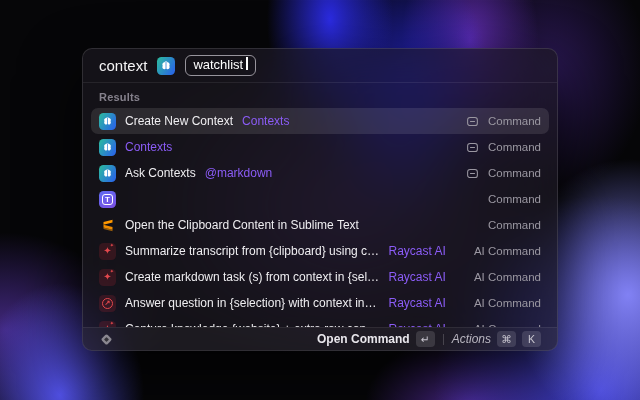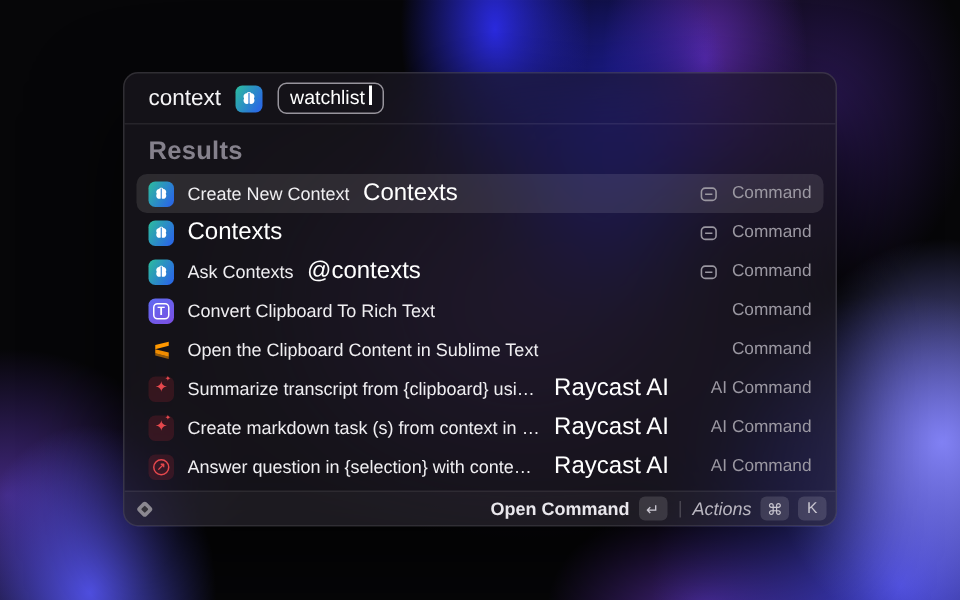--- a/index.html
+++ b/index.html
@@ -38,37 +38,37 @@
   
   .search-bar{ flex:none; height:34px; display:flex; align-items:center;
                gap:10px; padding:0 16px; border-bottom:1px solid rgba(255,255,255,0.08); }
   .search-query{ font-size:15px; color:#f5f4f6; }
   .tag{ display:flex; align-items:flex-start; border:1.5px solid #97949c; border-radius:6px;
         padding:1px 7px; height:21px; }
   .tag-text{ font-size:13px; color:#fff; }
   .caret{ width:1.5px; height:13px; background:#fff; margin-left:3px; }
 
   
-  .results-label{ flex:none; padding:8px 16px 3px; font-size:17px; font-weight:700;
+  .results-label{ flex:none; padding:8px 16px 3px; font-size:11px; font-weight:700;
                   color:#85818c; letter-spacing:.2px; }
 
   
   .list{ flex:1; overflow:hidden; padding:2px 8px 0; }
   .row{ height:26px; display:flex; align-items:center; gap:9px; padding:0 8px; border-radius:7px; }
   .row.selected{ background:rgba(255,255,255,0.10); }
   .title{ font-size:12px; font-weight:500; color:#efeef1; white-space:nowrap;
           overflow:hidden; text-overflow:ellipsis; flex-shrink:1; }
-  .subtitle{ font-size:16px; color:#ffffff; white-space:nowrap; flex:none; }
+  .subtitle{ font-size:12px; color:#8b5cf6; white-space:nowrap; flex:none; }
   .spacer{ flex:1; min-width:10px; }
   .acc-icon{ flex:none; display:flex; align-items:center; }
   .accessory{ font-size:11.5px; color:#9b98a2; flex:none; }
 
   
   .footer{ flex:none; height:23px; display:flex; align-items:center; gap:8px;
-           padding:0 6px; background:rgba(255,255,255,0.035);
+           padding:0 16px; background:rgba(255,255,255,0.035);
            border-top:1px solid rgba(255,255,255,0.07); }
   .footer-right{ margin-left:auto; display:flex; align-items:center; gap:8px; }
   .footer-btn{ display:flex; align-items:center; gap:6px; }
   .open-cmd-label{ font-size:12px; font-weight:600; color:#e9e7ec; }
   .actions-label{ font-size:12px; font-weight:500; color:#b9b6c0;font-style:italic; }
   .key{ height:16px; min-width:19px; padding:0 3px; border-radius:4px;
         background:rgba(255,255,255,0.13); color:#c9c6d0; font-size:10.5px;
         display:inline-flex; align-items:center; justify-content:center; }
   .vdiv{ width:1px; height:11px; background:rgba(255,255,255,0.18); }
 
@@ -154,37 +154,36 @@
       <div class="row">
     <span style="display:flex;flex:none;">
           <span class="ic ic-brain">
             <svg width="11" height="11" viewBox="0 0 24 24">
               <path fill="#fff" d="M12 2.5c-1.3 0-2.5.7-3.1 1.8C6.5 4.5 4.7 6.4 4.7 8.8c0 .9.3 1.8.8 2.5-.5.8-.8 1.7-.8 2.7 0 2.6 2 4.6 4.6 4.6 1 0 2-.3 2.7-.9.7.6 1.7.9 2.7.9 2.6 0 4.6-2 4.6-4.6 0-1-.3-1.9-.8-2.7.5-.7.8-1.6.8-2.5 0-2.4-1.8-4.3-4.2-4.5-.6-1.1-1.8-1.8-3.1-1.8z"></path>
               <line x1="12" y1="3.5" x2="12" y2="19.5" stroke="#2a7fd4" stroke-width="1.6"></line>
             </svg>
           </span>
         </span>
     <span class="title">Ask Contexts</span>
-    <span class="subtitle">@contexts</span>
+    <span class="subtitle">@markdown</span>
     <span class="spacer"></span>
     <span class="acc-icon">
       <svg width="13" height="13" viewBox="0 0 16 16">
             <rect x="2" y="3" width="12" height="10" rx="3" fill="none" stroke="#9a97a1" stroke-width="1.3"></rect>
             <line x1="5" y1="8" x2="11" y2="8" stroke="#9a97a1" stroke-width="1.3"></line>
           </svg>
     </span>
     <span class="accessory">Command</span>
   </div>
       <div class="row">
     <span style="display:flex;flex:none;">
           <span class="ic ic-richtext">
             <span class="tbox">T</span>
           </span>
         </span>
-    <span class="title">Convert Clipboard To Rich Text</span>
     <span class="spacer"></span>
 
     <span class="accessory">Command</span>
   </div>
       <div class="row">
     <span style="display:flex;flex:none;">
           <span class="ic ic-sublime">
             <svg width="12" height="13" viewBox="0 0 24 26">
               <path fill="#ff9800" d="M3 6 L21 1.5 V7 L3 11.5 Z"></path>
               <path fill="#f08c00" d="M3 11.5 L21 16 V21.5 L3 17 Z"></path>

